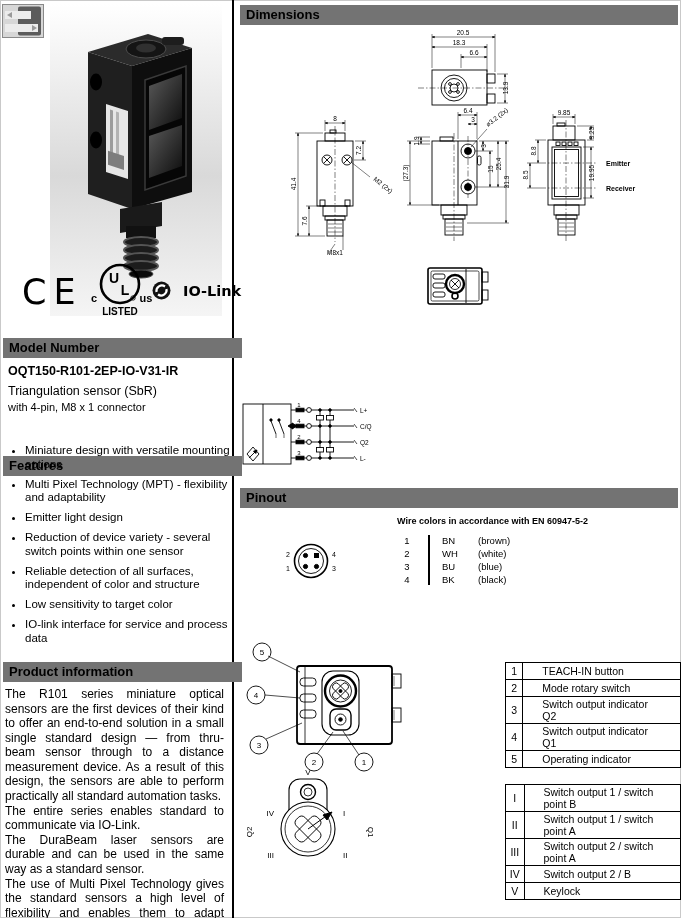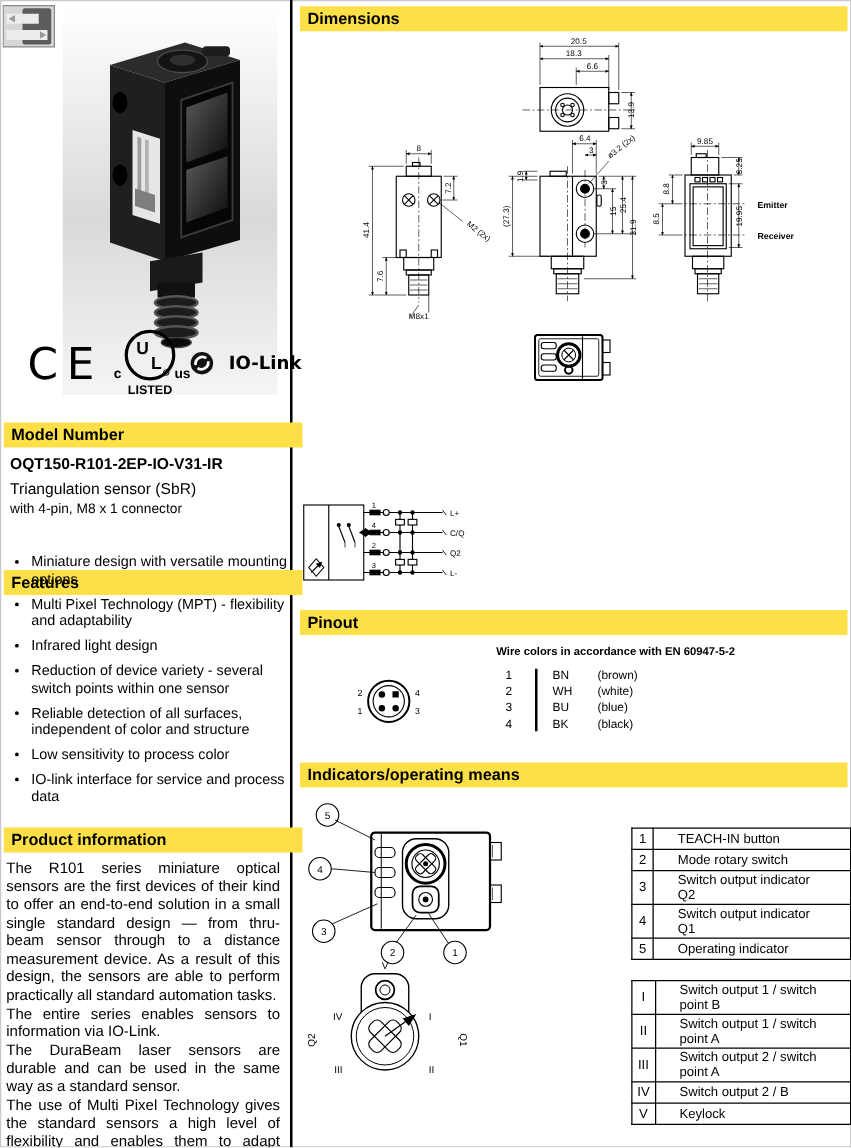--- a/index.html
+++ b/index.html
@@ -1,20 +1,20 @@
 <!DOCTYPE html>
 <html><head>
 <meta charset="utf-8">
 <style>
   html,body{margin:0;padding:0;background:#fff;}
   .page{position:relative;width:681px;height:918px;background:#fff;
         font-family:"Liberation Sans",sans-serif;color:#000;overflow:hidden;
         box-shadow:inset 0 0 0 1px #c9c9c9;}
   .col-divider{position:absolute;left:232px;top:0;width:2px;height:918px;background:#000;}
-  .sec-header{position:absolute;background:#fde047;font-weight:bold;font-size:13px;
+  .sec-header{position:absolute;background:#737373;font-weight:bold;font-size:13px;
               line-height:20px;height:20px;padding-left:6px;box-sizing:border-box;}
   .sec-header.left{left:3px;width:239px;}
   .sec-header.right{left:240px;width:438px;}
   .txt{position:absolute;}
   .model-code{font-weight:bold;font-size:12.5px;text-align:center;}
   .model-sub{font-size:12.5px;}
   .model-conn{font-size:11px;}
   ul.features{position:absolute;left:8px;top:444px;width:214px;margin:0;
               padding:0 0 0 17px;font-size:11.5px;line-height:1.2;}
   ul.features li{margin-bottom:6px;}
@@ -123,31 +123,31 @@
 
   <div class="sec-header left" style="top:338px;">Model Number</div>
   <div class="txt model-code" style="left:8px;top:364px;">OQT150-R101-2EP-IO-V31-IR</div>
   <div class="txt model-sub" style="left:8px;top:384px;">Triangulation sensor (SbR)</div>
   <div class="txt model-conn" style="left:8px;top:401px;">with 4-pin, M8 x 1 connector</div>
 
   <div class="sec-header left" style="top:432px;margin-top:24px;">Features</div>
   <ul class="features">
     <li>Miniature design with versatile mounting options</li>
     <li>Multi Pixel Technology (MPT) - flexibility and adaptability</li>
-    <li>Infrared light design</li>
+    <li>Emitter light design</li>
     <li>Reduction of device variety - several switch points within one sensor</li>
     <li>Reliable detection of all surfaces, independent of color and structure</li>
-    <li>Low sensitivity to process color</li>
+    <li>Low sensitivity to target color</li>
     <li>IO-link interface for service and process data</li>
   </ul>
 
   <div class="sec-header left" style="top:662px;">Product information</div>
   <div class="prodinfo">
     <p>The R101 series miniature optical sensors are the first devices of their kind to offer an end-to-end solution in a small single standard design — from thru-beam sensor through to a distance measurement device. As a result of this design, the sensors are able to perform practically all standard automation tasks.</p>
-    <p>The entire series enables sensors to information via IO-Link.</p>
+    <p>The entire series enables standard to communicate via IO-Link.</p>
     <p>The DuraBeam laser sensors are durable and can be used in the same way as a standard sensor.</p>
     <p>The use of Multi Pixel Technology gives the standard sensors a high level of flexibility and enables them to adapt more effectively to their operating environment.</p>
   </div>
 
   <div class="sec-header right" style="top:5px;">Dimensions</div>
 
   <svg class="txt" style="left:240px;top:28px;" width="438" height="334" viewBox="0 0 438 334">
     <defs>
       <marker id="arr" viewBox="0 0 8 8" refX="7" refY="4" markerWidth="6" markerHeight="6" orient="auto-start-reverse">
         <path d="M0,1 L8,4 L0,7 Z" fill="#000"></path>
@@ -437,21 +437,20 @@
       <span>(blue)</span>
     </div>
     <div class="wire-row">
       <span class="pin">4</span>
         <span></span>
       <span class="code">BK</span>
       <span>(black)</span>
     </div>
   </div>
 
-  <div class="sec-header right" style="top:610px;">Indicators/operating means</div>
 
   <svg class="txt" style="left:242px;top:638px;" width="185" height="138" viewBox="0 0 185 138">
     <g stroke="#000" fill="none">
       <rect x="55" y="28" width="95" height="78" rx="3" stroke-width="1.8"></rect>
       <line x1="63" y1="29" x2="63" y2="105" stroke-width="0.8"></line>
       <rect x="58" y="40" width="16" height="8" rx="3.5" stroke-width="0.9"></rect>
       <rect x="58" y="56" width="16" height="8" rx="3.5" stroke-width="0.9"></rect>
       <rect x="58" y="72" width="16" height="8" rx="3.5" stroke-width="0.9"></rect>
       <rect x="80" y="33" width="37" height="64" rx="11" stroke-width="1.1"></rect>
       <circle cx="98.5" cy="53" r="15.5" stroke-width="2.4"></circle>

